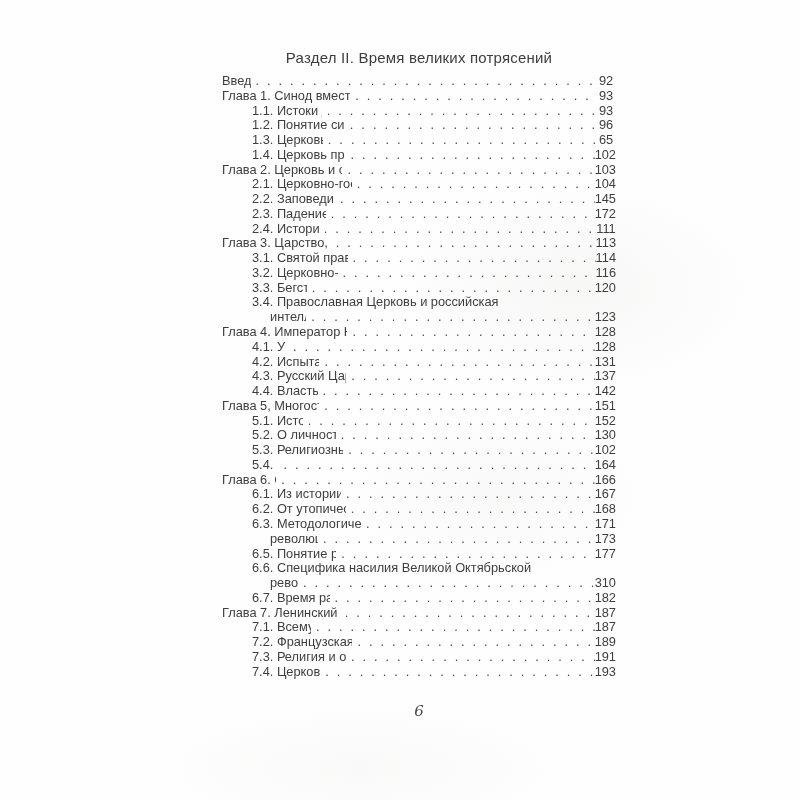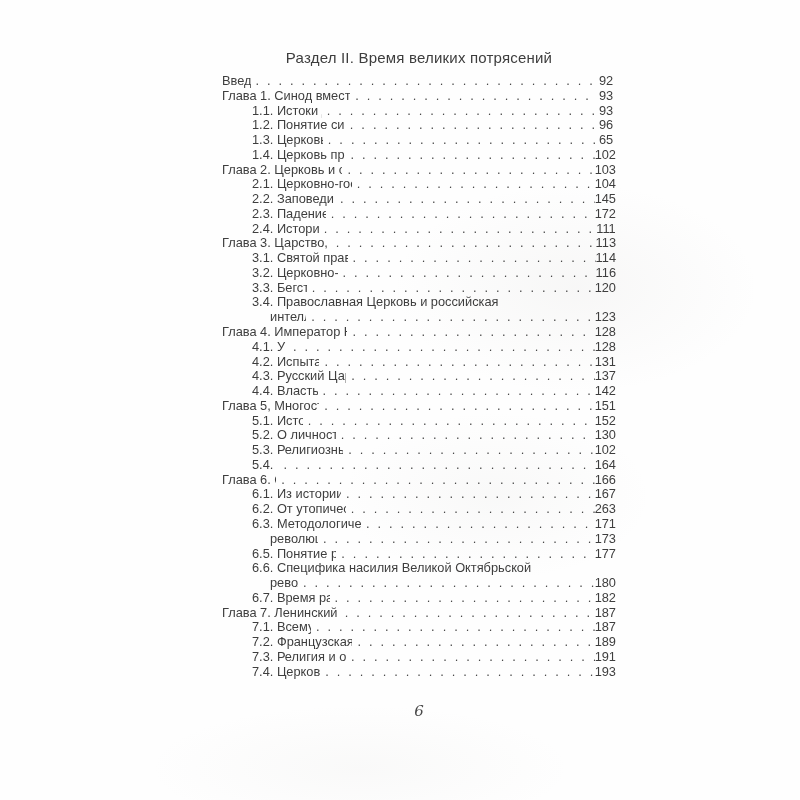--- a/index.html
+++ b/index.html
@@ -231,21 +231,21 @@
         <span class="toc-page">166</span>
       </div>
       <div class="toc-row ind1">
         <span class="toc-title">6.1. Из истории утопического социализма</span>
         <span class="leader"></span>
         <span class="toc-page">167</span>
       </div>
       <div class="toc-row ind1">
         <span class="toc-title">6.2. От утопического к научному социализму</span>
         <span class="leader"></span>
-        <span class="toc-page">263</span>
+        <span class="toc-page">168</span>
       </div>
       <div class="toc-row ind1">
         <span class="toc-title">6.3. Методологические основы социализма и их оценка</span>
         <span class="leader"></span>
         <span class="toc-page">171</span>
       </div>
       <div class="toc-row ind2">
         <span class="toc-title">революции в России</span>
         <span class="leader"></span>
         <span class="toc-page">173</span>
@@ -254,21 +254,21 @@
         <span class="toc-title">6.5. Понятие революционного насилия</span>
         <span class="leader"></span>
         <span class="toc-page">177</span>
       </div>
       <div class="toc-row ind1">
         <span class="toc-title">6.6. Специфика насилия Великой Октябрьской</span>
       </div>
       <div class="toc-row ind2">
         <span class="toc-title">революции</span>
         <span class="leader"></span>
-        <span class="toc-page">180</span>
+        <span class="toc-page">310</span>
       </div>
       <div class="toc-row ind1">
         <span class="toc-title">6.7. Время работает на социализм</span>
         <span class="leader"></span>
         <span class="toc-page">182</span>
       </div>
       <div class="toc-row ind0">
         <span class="toc-title">Глава 7. Ленинский этап духовного оскопления России</span>
         <span class="leader"></span>
         <span class="toc-page">187</span>

